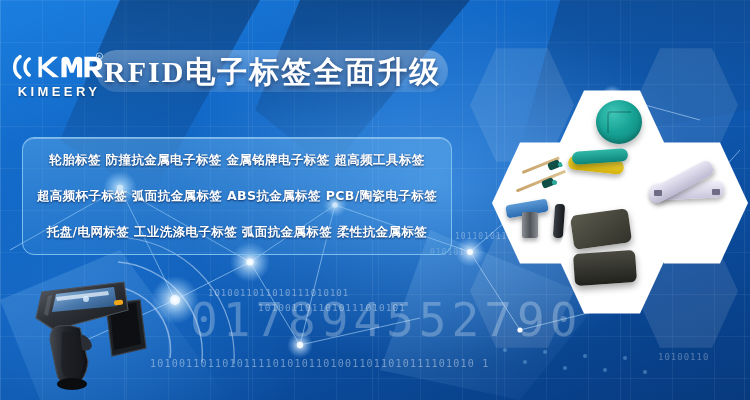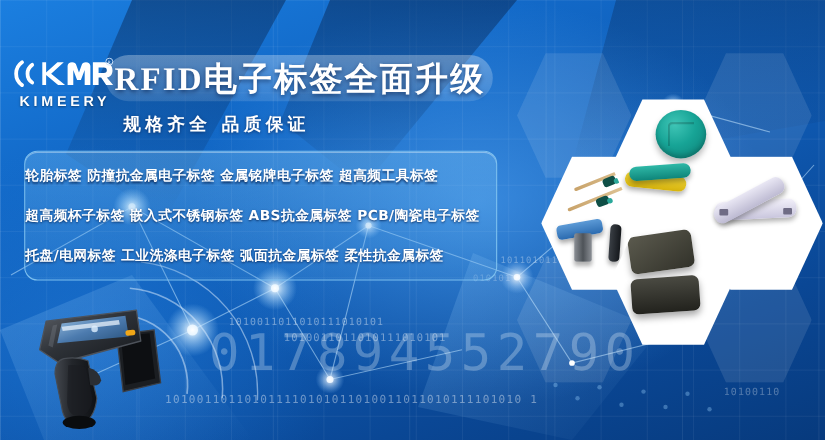--- a/index.html
+++ b/index.html
@@ -71,21 +71,21 @@
   
   .panel {
     position:absolute; left:22px; top:137px; width:430px; height:118px;
     border:1.6px solid #7dc0ef; border-radius:12px;
     background:linear-gradient(180deg, rgba(125,195,245,.34), rgba(70,150,220,.22));
     box-shadow:inset 0 1px 0 rgba(255,255,255,.35);
     display:flex; flex-direction:column; justify-content:space-around;
     padding:4px 0;
   }
   .panel .row {
-    color:#fff; font-size:12.5px; font-weight:700; 
+    color:#fff; font-size:12.5px; font-weight:700; text-align:center;
     letter-spacing:.4px; white-space:nowrap;
     font-family:"DejaVu Sans","Liberation Sans",sans-serif;
     text-shadow:0 1px 2px rgba(0,25,70,.75);
   }
 
   
   .bin {
     position:absolute; color:rgba(255,255,255,.40);
     font-family:"DejaVu Sans Mono","Liberation Mono",monospace;
     white-space:nowrap; user-select:none;
@@ -253,25 +253,24 @@
       <path d="M86 44 L86 14 C86 10 89 8 93 8 C97 8 99 10 100 13 L104 24 L108 13 C109 10 111 8 115 8 C119 8 122 10 122 14 L122 44 L113 44 L113 20 L107 36 L101 36 L95 20 L95 44 Z" fill="#ffffff"></path>
       <path d="M126 44 L126 8 L144 8 C152 8 157 13 157 21 C157 27 154 31 148 32 L158 44 L147 44 L139 32 L135 32 L135 44 Z M135 16 L135 25 L143 25 C147 25 148 23 148 21 C148 18 147 16 143 16 Z" fill="#ffffff"></path>
       <circle cx="152" cy="7" r="5.5" fill="none" stroke="#cfe6ff" stroke-width="1.4"></circle>
       <text x="152" y="10.5" font-size="7" fill="#cfe6ff" text-anchor="middle" font-family="DejaVu Sans, sans-serif">R</text>
     </svg>
     <div class="word">KIMEERY</div>
   </div>
 
   <div class="title-band"></div>
   <div class="title">RFID电子标签全面升级</div>
-  <div class="subtitle">规格齐全    品质保证</div>
 
   <div class="panel">
     <div class="row">轮胎标签   防撞抗金属电子标签    金属铭牌电子标签  超高频工具标签</div>
-    <div class="row">超高频杯子标签  嵌入式不锈钢标签  ABS抗金属标签  PCB/陶瓷电子标签</div>
+    <div class="row">超高频杯子标签  弧面抗金属标签  ABS抗金属标签  PCB/陶瓷电子标签</div>
     <div class="row">托盘/电网标签  工业洗涤电子标签  弧面抗金属标签  柔性抗金属标签</div>
   </div>
 
   <div class="hex" style="left:492px; top:140px; width:112px; height:126px;">
     <div class="prod">
       <div style="position:absolute; left:28px; top:20px; width:60px; height:3px; background:linear-gradient(90deg,#c9a36a,#e0c79a); transform:rotate(-22deg); border-radius:2px;"></div>
       <div style="position:absolute; left:56px; top:21px; width:12px; height:8px; background:#0f4f46; border-radius:3px; transform:rotate(-22deg);"></div>
       <div style="position:absolute; left:66px; top:22px; width:5px; height:5px; background:#2aa89a; border-radius:50%; transform:rotate(-22deg);"></div>
       <div style="position:absolute; left:22px; top:38px; width:62px; height:3px; background:linear-gradient(90deg,#c9a36a,#e0c79a); transform:rotate(-22deg); border-radius:2px;"></div>
       <div style="position:absolute; left:50px; top:39px; width:12px; height:8px; background:#0f4f46; border-radius:3px; transform:rotate(-22deg);"></div>

